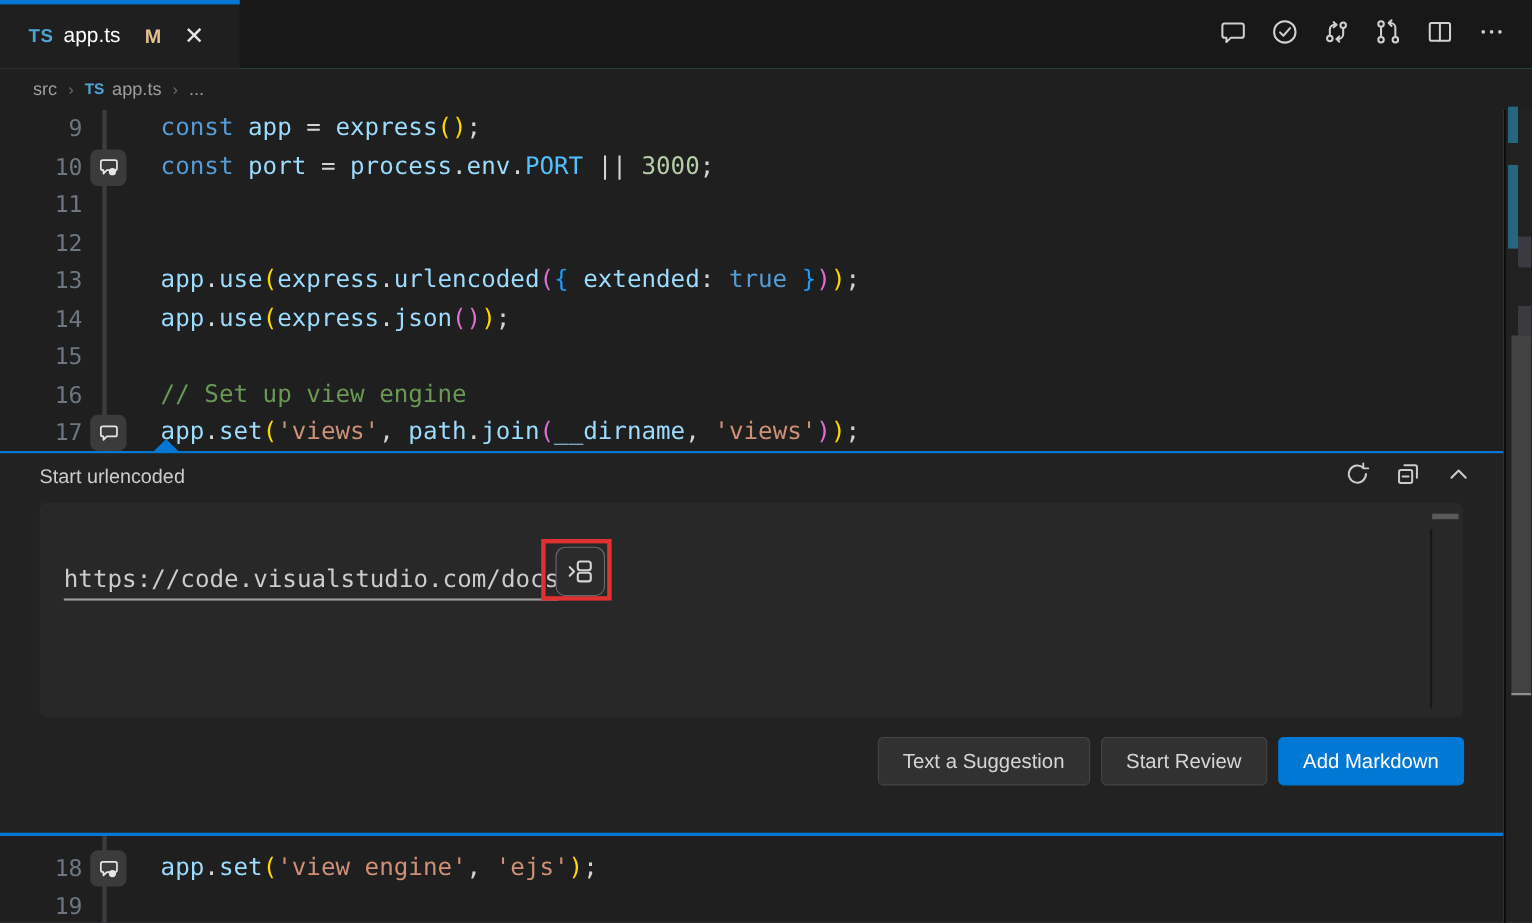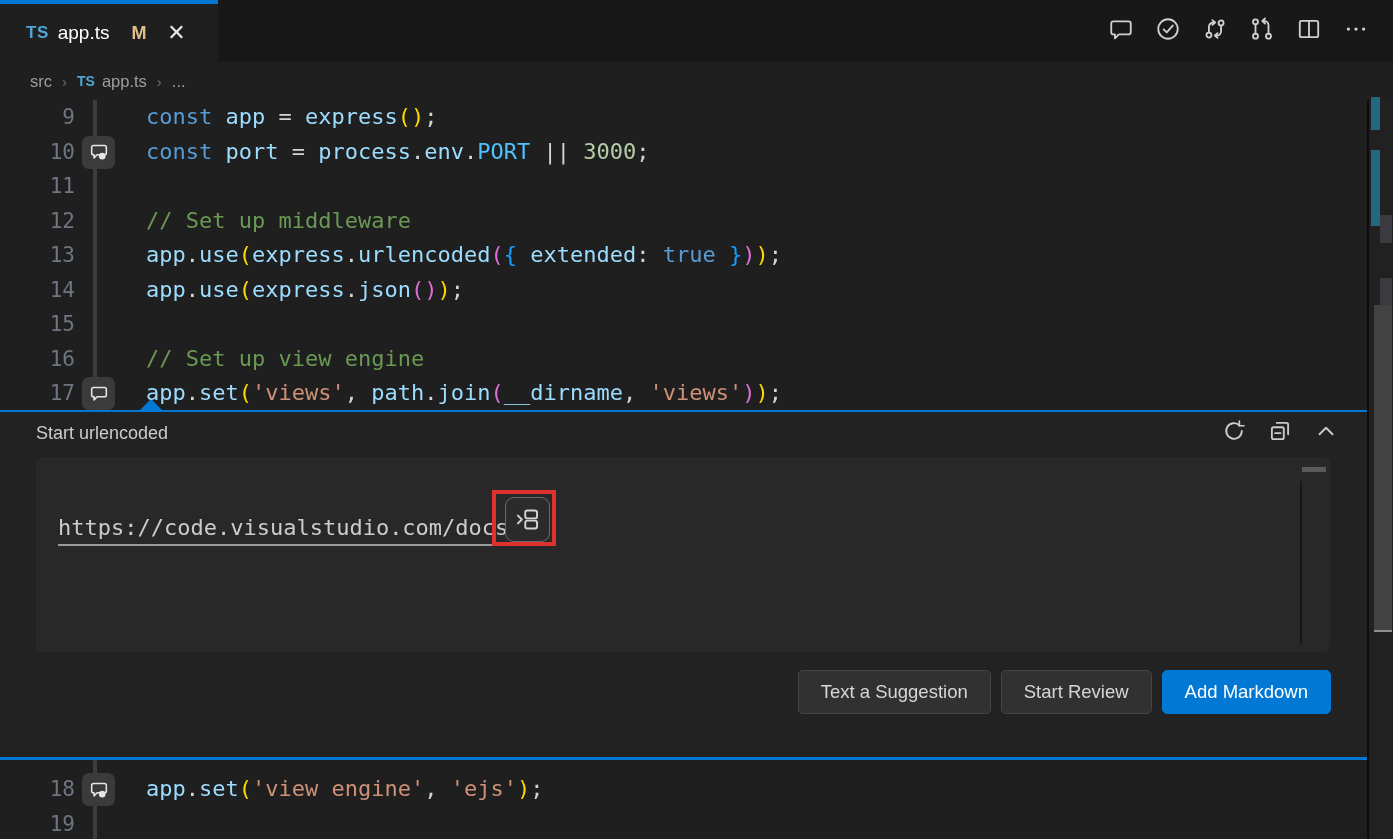--- a/index.html
+++ b/index.html
@@ -16,21 +16,21 @@
   .tab-mod { color:#e2c08d; font-size:18px; font-weight:bold; margin-left:22px; }
   .tab-close { margin-left:18px; width:24px; height:24px; display:flex; align-items:center; justify-content:center;
                color:#e8e8e8; font-size:22px; border-radius:5px; cursor:pointer; }
   .tab-actions { position:absolute; right:24px; top:0; height:62px; display:flex; align-items:center; gap:21px; }
   .icon-btn { width:26px; height:26px; color:#d0d0d0; display:flex; align-items:center; justify-content:center; cursor:pointer; }
   .icon-btn svg { width:26px; height:26px; }
 
   
   .breadcrumb { position:absolute; left:0; top:62px; width:1393px; height:38px; background:#1f1f1f;
                 display:flex; align-items:center; padding-left:30px; font-size:16.5px; color:#9d9d9d; }
-  .crumb { display:flex; align-items:center; cursor:pointer; }
+  .crumb { display:flex; align-items:flex-start; cursor:pointer; }
   .crumb .ts-mini { color:#4da6d6; font-weight:bold; font-size:14px; margin-right:7px; }
   .crumb-sep { color:#6e6e6e; margin:0 10px; font-size:15px; }
 
   
   .codeblock { position:absolute; left:0; width:1367px; background:#1f1f1f; }
   #code-top { top:100px; height:310px; }
   #code-bottom { top:760px; height:79px; padding-top:12px; }
   .gutter-line { position:absolute; left:93px; top:0; bottom:0; width:4px; background:#3c3c3c; z-index:0; }
   .code-row { position:relative; height:34.5px; line-height:34.5px; white-space:pre;
               font-family:"DejaVu Sans Mono", monospace; font-size:22px; z-index:1; }
@@ -160,21 +160,21 @@
     </div>
 
   <div class="codeblock" id="code-top">
     <div class="gutter-line"></div>
   <div class="code-row"><span class="ln">9</span><span class="code-text"><span style="color: rgb(86, 156, 214);">const </span><span style="color: rgb(156, 220, 254);">app</span><span style="color: rgb(212, 212, 212);"> = </span><span style="color: rgb(156, 220, 254);">express</span><span style="color: rgb(255, 215, 0);">()</span><span style="color: rgb(212, 212, 212);">;</span></span></div>
       <div class="code-row"><span class="ln">10</span><div class="glyph-box"><span style="display: flex;"><svg viewBox="0 0 24 24" fill="none" stroke="currentColor" stroke-width="1.7" stroke-linecap="round" stroke-linejoin="round">
               <path d="M4 7a2 2 0 0 1 2-2h12a2 2 0 0 1 2 2v6a2 2 0 0 1-2 2h-8l-3.4 3.4V15H6a2 2 0 0 1-2-2z"></path>
               <circle cx="15.5" cy="16.5" r="3.6" fill="currentColor" stroke="none"></circle>
             </svg></span></div><span class="code-text"><span style="color: rgb(86, 156, 214);">const </span><span style="color: rgb(156, 220, 254);">port</span><span style="color: rgb(212, 212, 212);"> = </span><span style="color: rgb(156, 220, 254);">process</span><span style="color: rgb(212, 212, 212);">.</span><span style="color: rgb(156, 220, 254);">env</span><span style="color: rgb(212, 212, 212);">.</span><span style="color: rgb(79, 193, 255);">PORT</span><span style="color: rgb(212, 212, 212);"> || </span><span style="color: rgb(181, 206, 168);">3000</span><span style="color: rgb(212, 212, 212);">;</span></span></div>
       <div class="code-row"><span class="ln">11</span><span class="code-text"></span></div>
-      <div class="code-row"><span class="ln">12</span><span class="code-text"><span style="color: rgb(106, 153, 85);">// Set up middleware</span></span></div>
+      <div class="code-row"><span class="ln">12</span></div>
       <div class="code-row"><span class="ln">13</span><span class="code-text"><span style="color: rgb(156, 220, 254);">app</span><span style="color: rgb(212, 212, 212);">.</span><span style="color: rgb(156, 220, 254);">use</span><span style="color: rgb(255, 215, 0);">(</span><span style="color: rgb(156, 220, 254);">express</span><span style="color: rgb(212, 212, 212);">.</span><span style="color: rgb(156, 220, 254);">urlencoded</span><span style="color: rgb(218, 112, 214);">(</span><span style="color: rgb(23, 159, 255);">{</span><span style="color: rgb(212, 212, 212);"> </span><span style="color: rgb(156, 220, 254);">extended</span><span style="color: rgb(212, 212, 212);">: </span><span style="color: rgb(86, 156, 214);">true</span><span style="color: rgb(212, 212, 212);"> </span><span style="color: rgb(23, 159, 255);">}</span><span style="color: rgb(218, 112, 214);">)</span><span style="color: rgb(255, 215, 0);">)</span><span style="color: rgb(212, 212, 212);">;</span></span></div>
       <div class="code-row"><span class="ln">14</span><span class="code-text"><span style="color: rgb(156, 220, 254);">app</span><span style="color: rgb(212, 212, 212);">.</span><span style="color: rgb(156, 220, 254);">use</span><span style="color: rgb(255, 215, 0);">(</span><span style="color: rgb(156, 220, 254);">express</span><span style="color: rgb(212, 212, 212);">.</span><span style="color: rgb(156, 220, 254);">json</span><span style="color: rgb(218, 112, 214);">(</span><span style="color: rgb(218, 112, 214);">)</span><span style="color: rgb(255, 215, 0);">)</span><span style="color: rgb(212, 212, 212);">;</span></span></div>
       <div class="code-row"><span class="ln">15</span><span class="code-text"></span></div>
       <div class="code-row"><span class="ln">16</span><span class="code-text"><span style="color: rgb(106, 153, 85);">// Set up view engine</span></span></div>
       <div class="code-row"><span class="ln">17</span><div class="glyph-box"><span style="display: flex;"><svg viewBox="0 0 24 24" fill="none" stroke="currentColor" stroke-width="1.7" stroke-linecap="round" stroke-linejoin="round">
               <path d="M4 7a2 2 0 0 1 2-2h12a2 2 0 0 1 2 2v6a2 2 0 0 1-2 2h-8l-3.4 3.4V15H6a2 2 0 0 1-2-2z"></path>
             </svg></span></div><span class="code-text"><span style="color: rgb(156, 220, 254);">app</span><span style="color: rgb(212, 212, 212);">.</span><span style="color: rgb(156, 220, 254);">set</span><span style="color: rgb(255, 215, 0);">(</span><span style="color: rgb(206, 145, 120);">'views'</span><span style="color: rgb(212, 212, 212);">, </span><span style="color: rgb(156, 220, 254);">path</span><span style="color: rgb(212, 212, 212);">.</span><span style="color: rgb(156, 220, 254);">join</span><span style="color: rgb(218, 112, 214);">(</span><span style="color: rgb(156, 220, 254);">__dirname</span><span style="color: rgb(212, 212, 212);">, </span><span style="color: rgb(206, 145, 120);">'views'</span><span style="color: rgb(218, 112, 214);">)</span><span style="color: rgb(255, 215, 0);">)</span><span style="color: rgb(212, 212, 212);">;</span></span></div>
     </div>
 
   <div class="widget">

